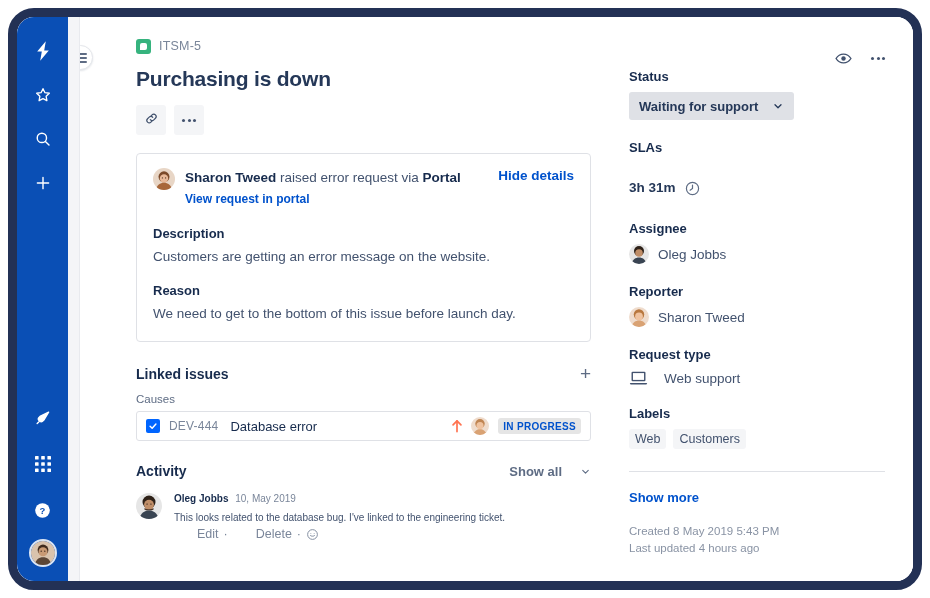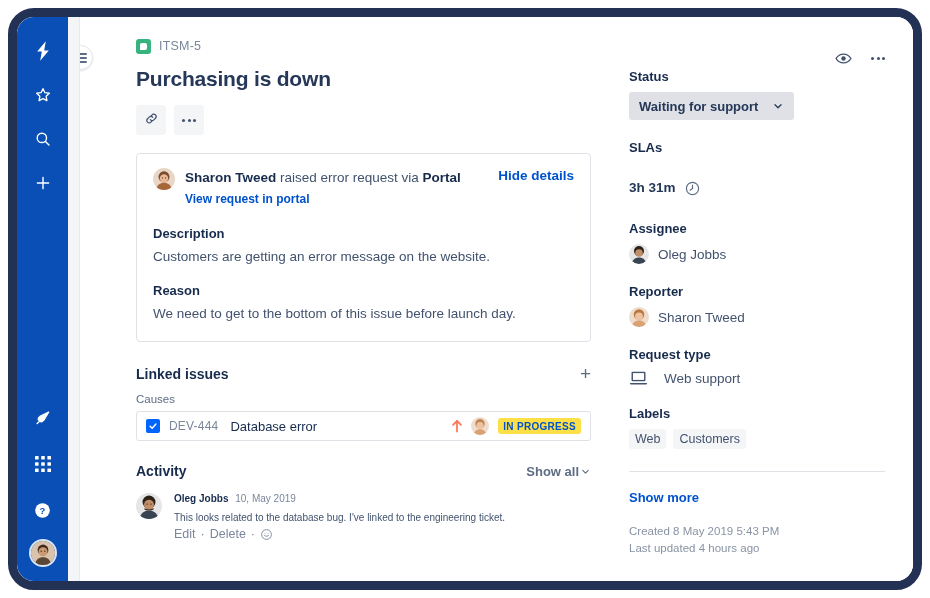--- a/index.html
+++ b/index.html
@@ -192,38 +192,38 @@
     background: #0065ff; flex: 0 0 auto;
     display: flex; align-items: center; justify-content: center;
     margin-right: 9px; cursor: pointer;
   }
   .li-key { font-size: 12px; color: #7a869a; letter-spacing: .2px; margin-right: 12px; cursor:pointer;}
   .li-summary { font-size: 13px; color: #172b4d; flex: 1 1 auto; cursor: pointer;}
   .li-prio { margin-right: 8px; display: flex; align-items: center;}
   .li-ava { margin-right: 9px; }
   .badge {
     font-size: 10px; font-weight: 700; letter-spacing: .3px;
-    background: #fde047; color: #0052cc;
+    background: #e5e5e5; color: #0052cc;
     padding: 2.5px 5px; border-radius: 3px;
     white-space: nowrap;
   }
 
   
   .show-all {
     font-size: 13px; color: #5e6c84; font-weight: 600;
-    display: flex; align-items: center; gap: 1px; cursor: pointer;
+    display: flex; align-items: center; gap: 18px; cursor: pointer;
   }
   .comment { display: flex; margin-top: 14px; }
   .comment .ava { margin-right: 12px; flex: 0 0 auto; }
   .c-head { font-size: 10px; margin-bottom: 5px; }
   .c-head b { color: #172b4d; font-weight: 700; }
   .c-head span { color: #7a869a; margin-left: 4px; }
   .c-body { font-size: 10px; color: #42526e; line-height: 18px; }
   .c-actions { font-size: 12.5px; color: #7a869a; display:flex; align-items:center; gap:5px;}
-  .c-actions a { color: #7a869a; text-decoration: none; cursor: pointer; }
+  .c-actions a { color: #7a869a; text-decoration: none; cursor: pointer; margin-left: 23px; }
 
   
   .r-label {
     font-size: 13px; font-weight: 700; color: #172b4d;
     margin: 0 0 8px 0;
   }
   .r-block { margin-bottom: 20px; }
   #status-select {
     display: inline-flex; align-items: center;
     background: #dfe1e6;

